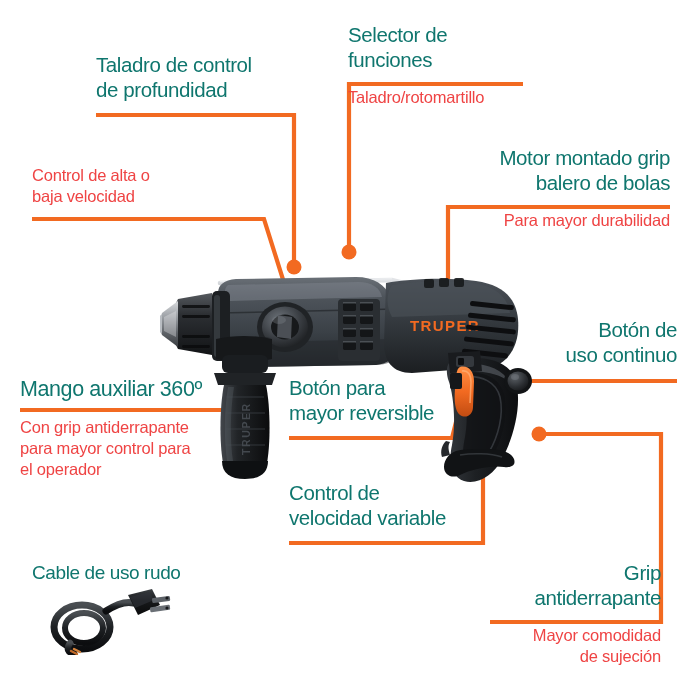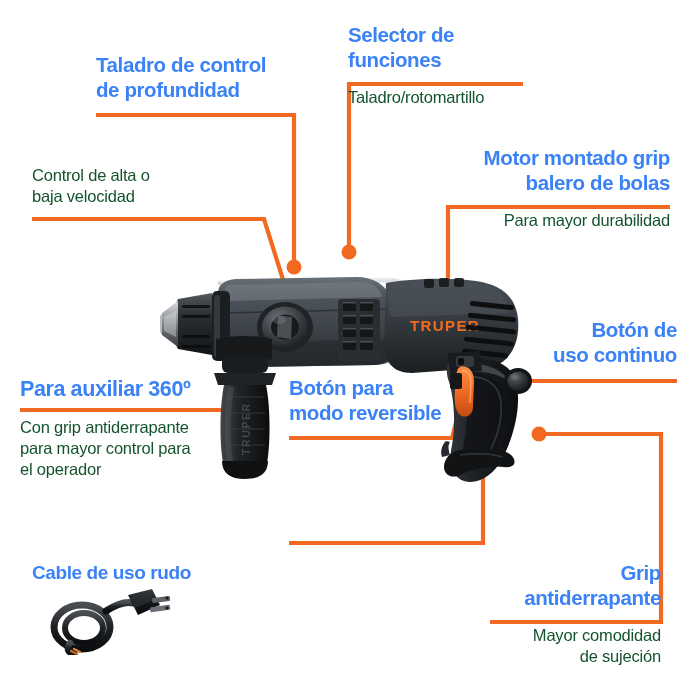--- a/index.html
+++ b/index.html
@@ -9,32 +9,32 @@
     font-family:"Liberation Sans", sans-serif;
     color:#1a1a1a;
     position:relative;
     overflow:hidden;
   }
   #stage { position:absolute; inset:0; width:700px; height:700px; }
 
   
   .lbl { position:absolute; }
   .lbl .hd {
-    font-weight:bold;
+    font-weight:normal;
     font-size:20.5px;
     line-height:25px;
     letter-spacing:-0.4px;
-    color:#3b82f6;
+    color:#0f766e;
     white-space:pre-line;
   }
   .lbl .sub {
     font-size:16.5px;
     line-height:21px;
     letter-spacing:-0.2px;
-    color:#14532d;
+    color:#ef4444;
     white-space:pre-line;
   }
   .ralign .hd, .ralign .sub { text-align:right; }
   .lalign .hd, .lalign .sub { text-align:left; }
 
   
   .gap-rule { height:9px; }
 
   
   #wires { position:absolute; left:0; top:0; width:700px; height:700px; pointer-events:none; }
@@ -363,32 +363,36 @@
     <div class="gap-rule"></div>
     <div class="sub" style="margin-top:6px;">Para mayor durabilidad</div>
   </div>
 
   <div class="lbl ralign" style="left:477px; top:317px; width:200px;">
     <div class="hd">Botón de
 uso continuo</div>
   </div>
 
   <div class="lbl lalign" style="left:20px; top:377px; width:245px;">
-    <div class="hd" style="font-size:21.5px;">Para auxiliar 360º</div>
+    <div class="hd" style="font-size:21.5px;">Mango auxiliar 360º</div>
     <div class="gap-rule"></div>
     <div class="sub" style="margin-top:6px;">Con grip antiderrapante
 para mayor control para
 el operador</div>
   </div>
 
   <div class="lbl lalign" style="left:289px; top:375px; width:190px;">
     <div class="hd">Botón para
-modo reversible</div>
-  </div>
-
+mayor reversible</div>
+  </div>
+
+  <div class="lbl lalign" style="left:289px; top:480px; width:210px;">
+    <div class="hd">Control de
+velocidad variable</div>
+  </div>
 
   <div class="lbl ralign" style="left:431px; top:560px; width:230px;">
     <div class="hd">Grip
 antiderrapante</div>
     <div class="gap-rule"></div>
     <div class="sub" style="margin-top:6px;">Mayor comodidad
 de sujeción</div>
   </div>
 
   <div class="lbl lalign" style="left:32px; top:560px; width:220px;">

